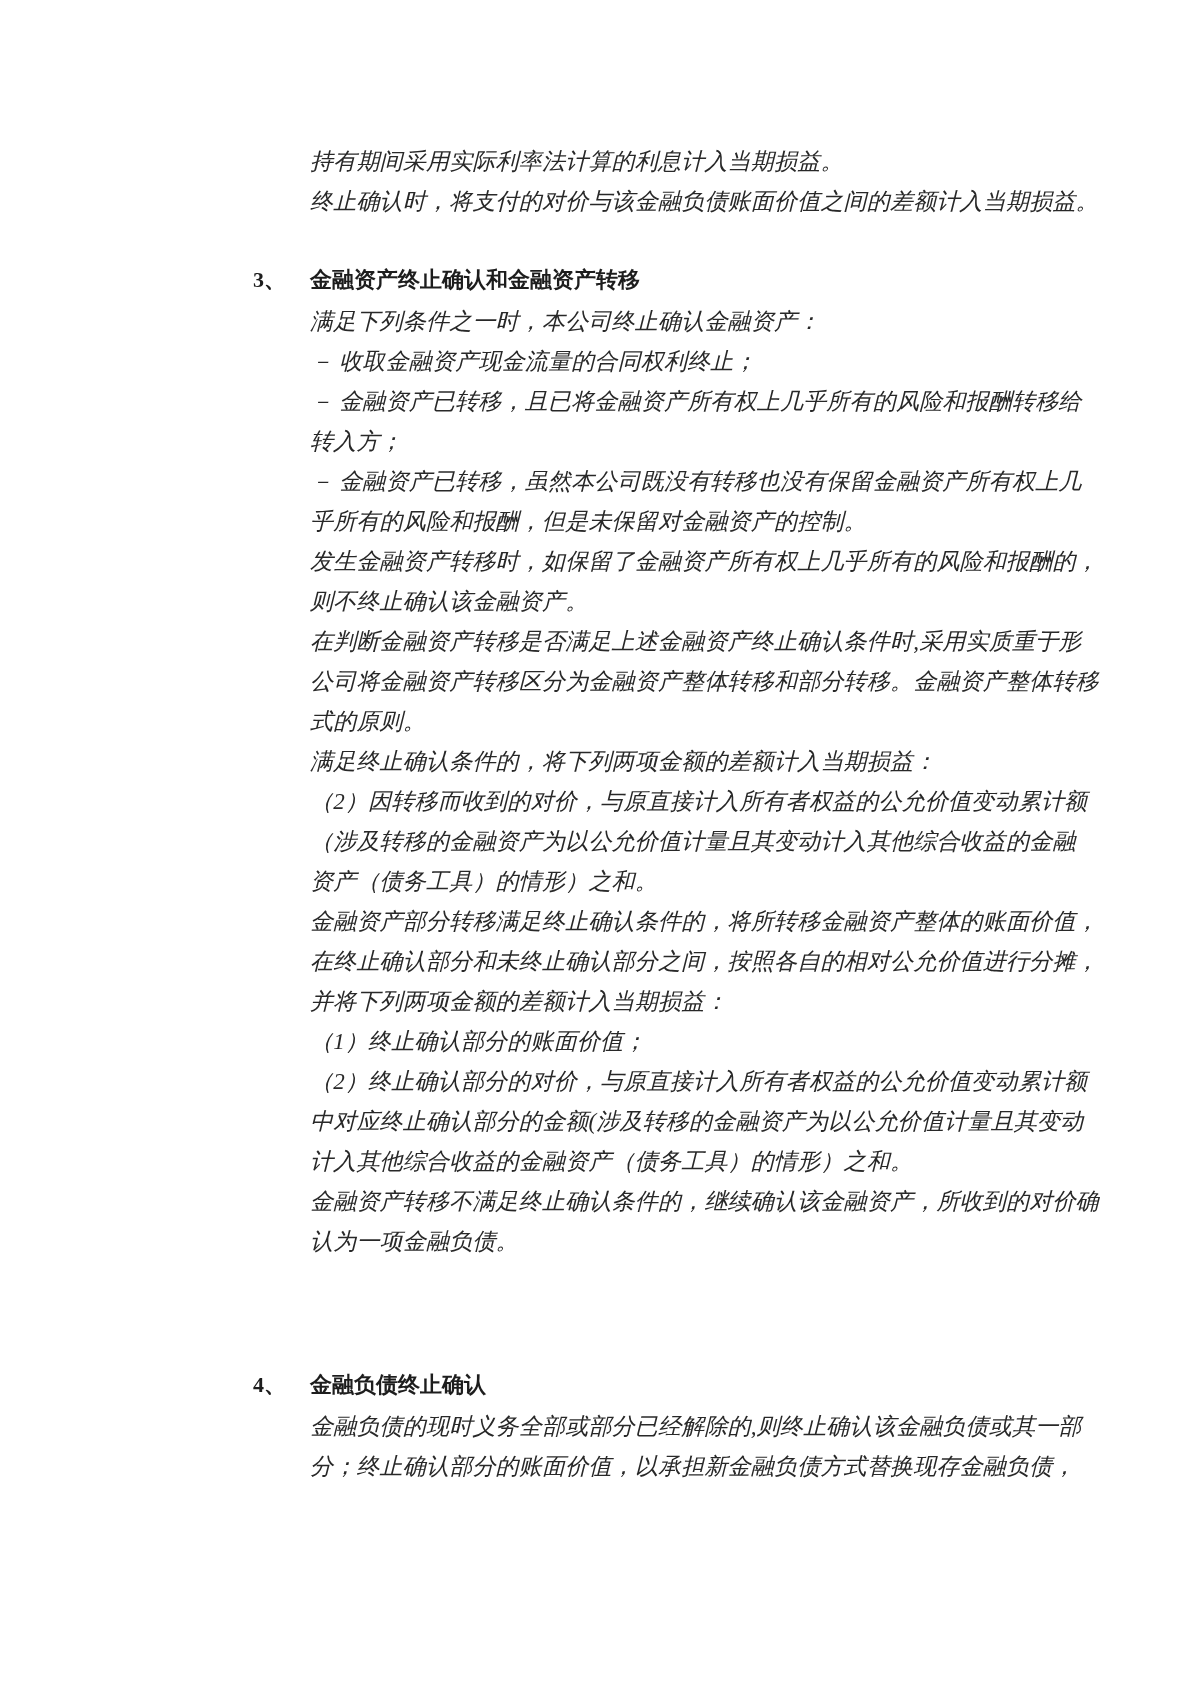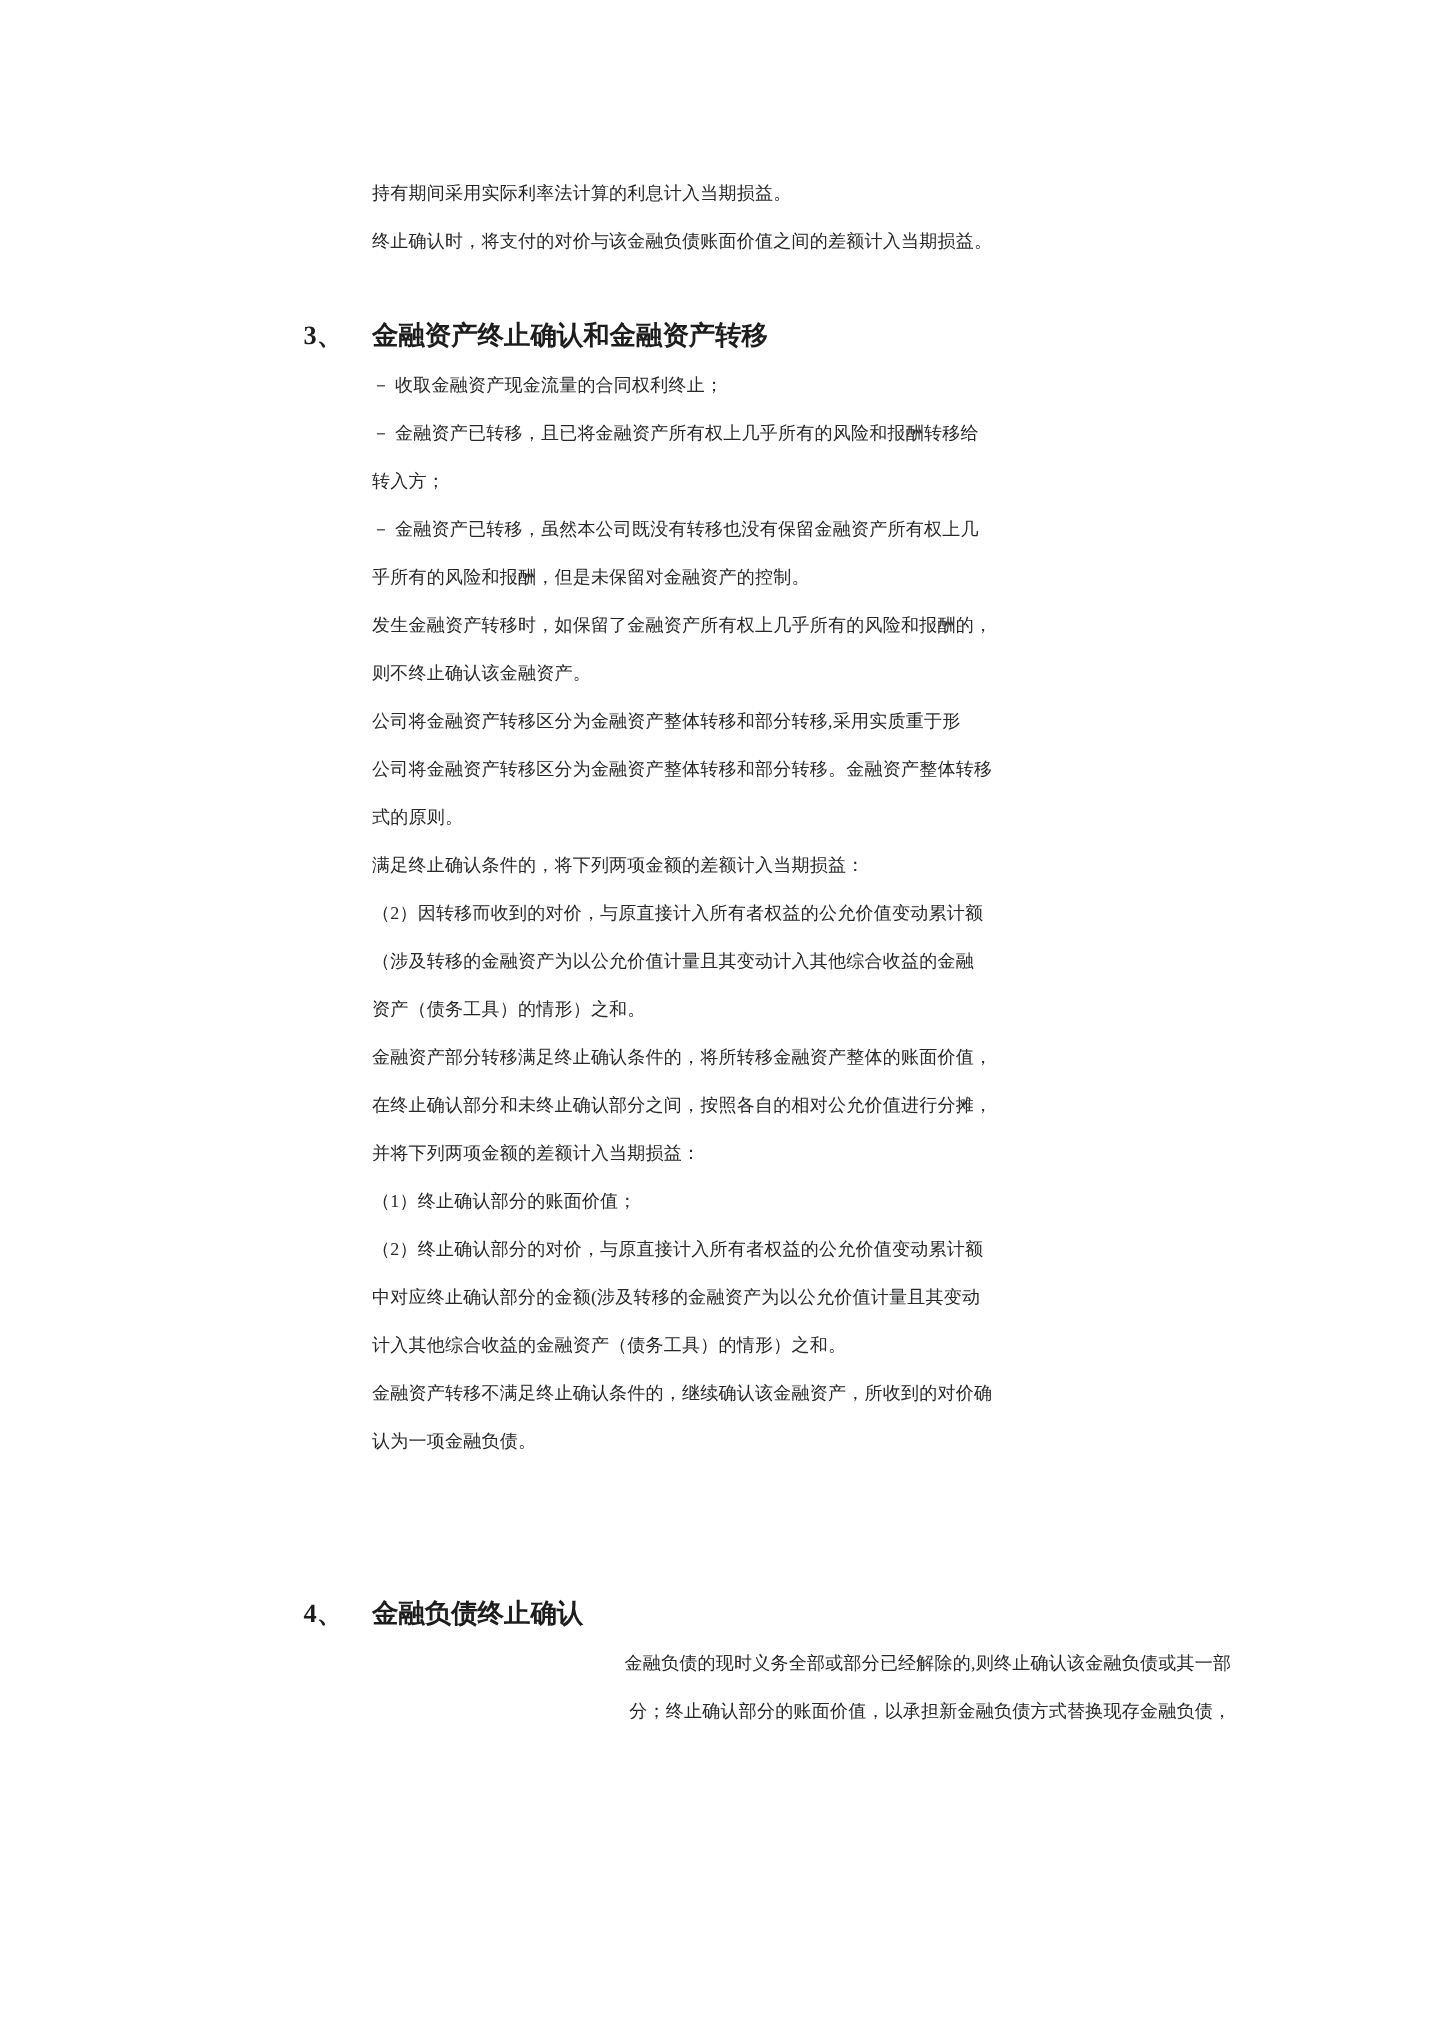--- a/index.html
+++ b/index.html
@@ -16,24 +16,25 @@
     font-family: "Liberation Serif", "DejaVu Serif", serif;
     color: #282828;
   }
   .content {
     position: absolute;
     left: 310px;
     top: 142px;
     width: 716px;
   }
   .line {
-    font-size: 15px;
+    font-size: 23px;
     line-height: 40px;
     white-space: nowrap;
     letter-spacing: 0.2px;
+    font-style: italic;
   }
   .heading {
     display: flex;
     margin-left: -57px;
     font-weight: bold;
     font-size: 22px;
     line-height: 40px;
     color: #1d1d1d;
     white-space: nowrap;
   }
@@ -56,28 +57,29 @@
         <div class="line">持有期间采用实际利率法计算的利息计入当期损益。</div>
         <div class="line">终止确认时，将支付的对价与该金融负债账面价值之间的差额计入当期损益。</div>
       </div>
 
     <div class="section section-3">
       <div class="heading">
         <span class="num">3、</span>
         <span class="title">金融资产终止确认和金融资产转移</span>
       </div>
       <div class="para">
+          <div class="line">满足下列条件之一时，本公司终止确认金融资产：</div>
           <div class="line">－ 收取金融资产现金流量的合同权利终止；</div>
           <div class="line">－ 金融资产已转移，且已将金融资产所有权上几乎所有的风险和报酬转移给</div>
           <div class="line">转入方；</div>
           <div class="line">－ 金融资产已转移，虽然本公司既没有转移也没有保留金融资产所有权上几</div>
           <div class="line">乎所有的风险和报酬，但是未保留对金融资产的控制。</div>
           <div class="line">发生金融资产转移时，如保留了金融资产所有权上几乎所有的风险和报酬的，</div>
           <div class="line">则不终止确认该金融资产。</div>
-          <div class="line">公司将金融资产转移区分为金融资产整体转移和部分转移,采用实质重于形</div>
+          <div class="line">在判断金融资产转移是否满足上述金融资产终止确认条件时,采用实质重于形</div>
           <div class="line">公司将金融资产转移区分为金融资产整体转移和部分转移。金融资产整体转移</div>
           <div class="line">式的原则。</div>
           <div class="line">满足终止确认条件的，将下列两项金额的差额计入当期损益：</div>
           <div class="line">（2）因转移而收到的对价，与原直接计入所有者权益的公允价值变动累计额</div>
           <div class="line">（涉及转移的金融资产为以公允价值计量且其变动计入其他综合收益的金融</div>
           <div class="line">资产（债务工具）的情形）之和。</div>
           <div class="line">金融资产部分转移满足终止确认条件的，将所转移金融资产整体的账面价值，</div>
           <div class="line">在终止确认部分和未终止确认部分之间，按照各自的相对公允价值进行分摊，</div>
           <div class="line">并将下列两项金额的差额计入当期损益：</div>
           <div class="line">（1）终止确认部分的账面价值；</div>

